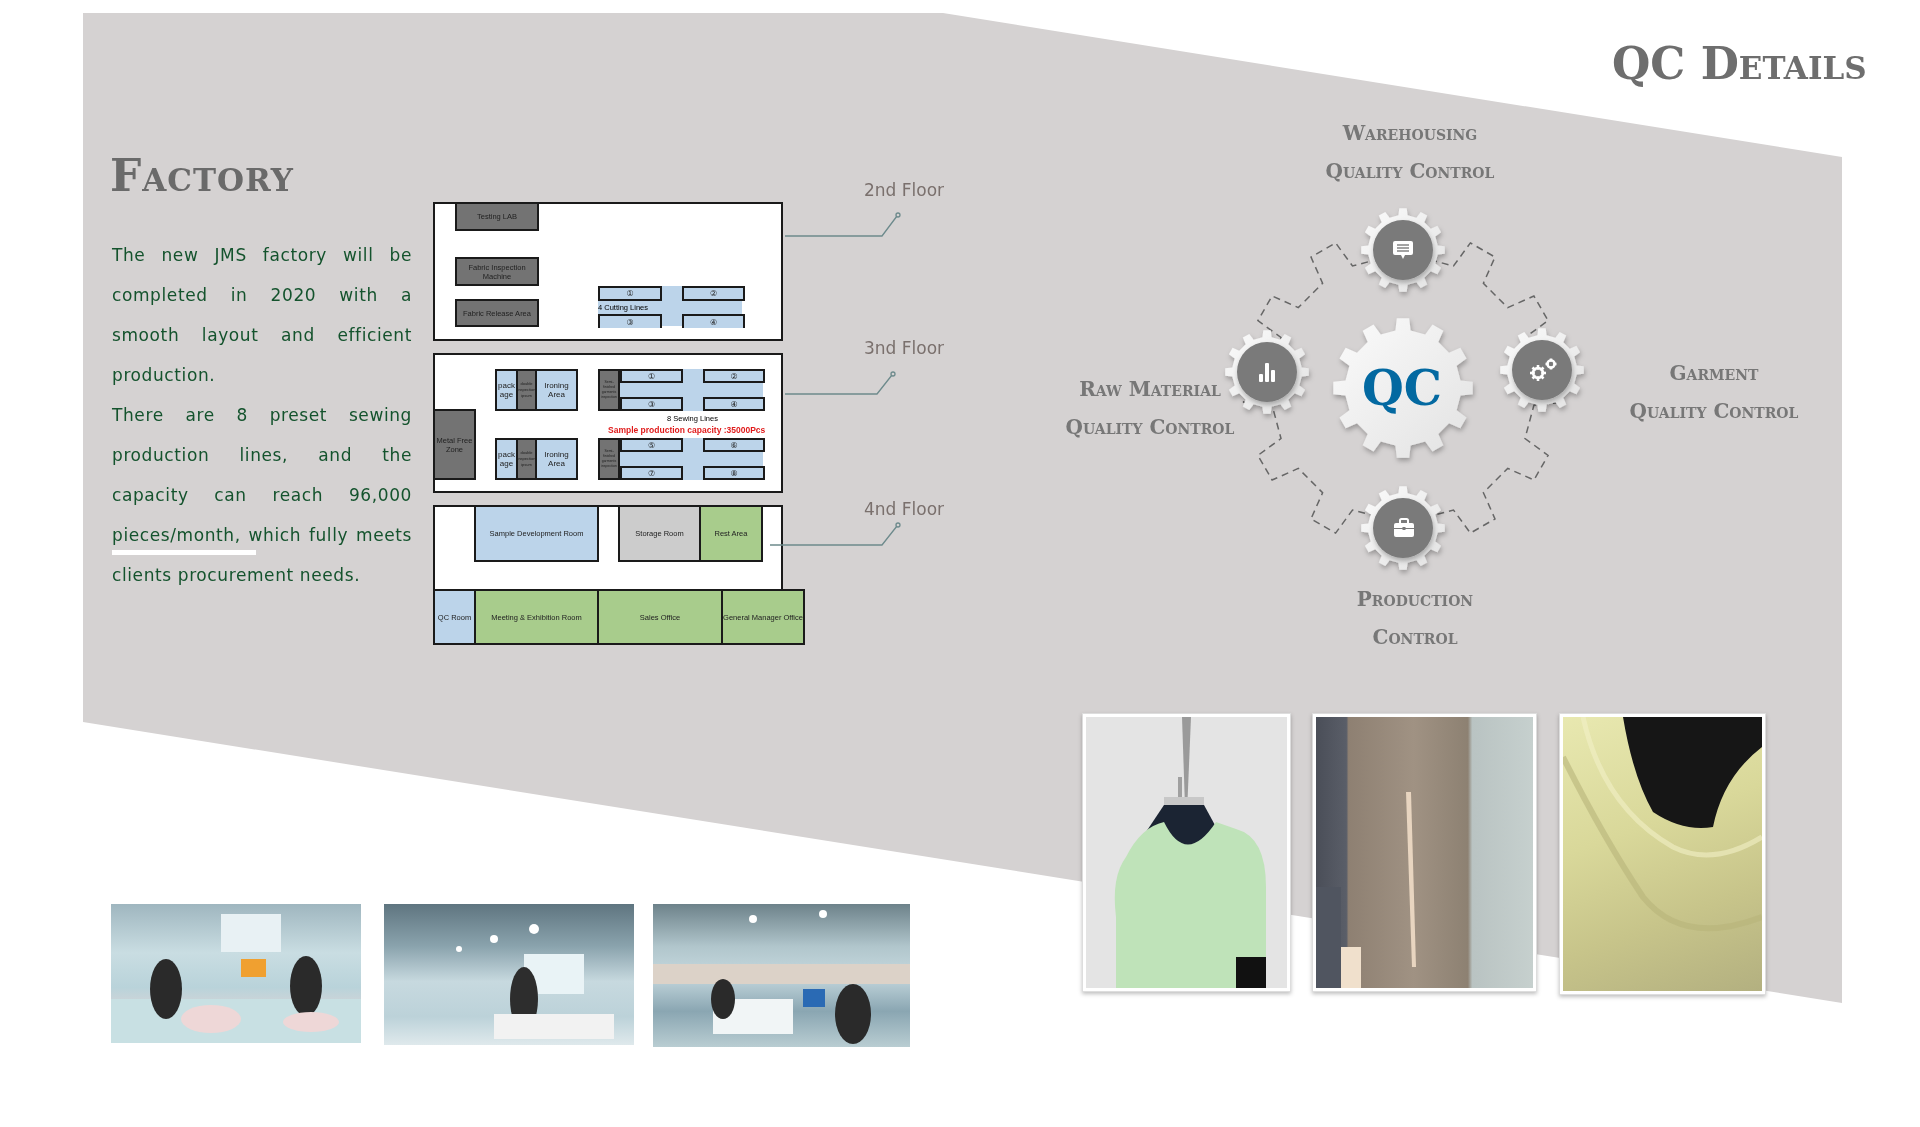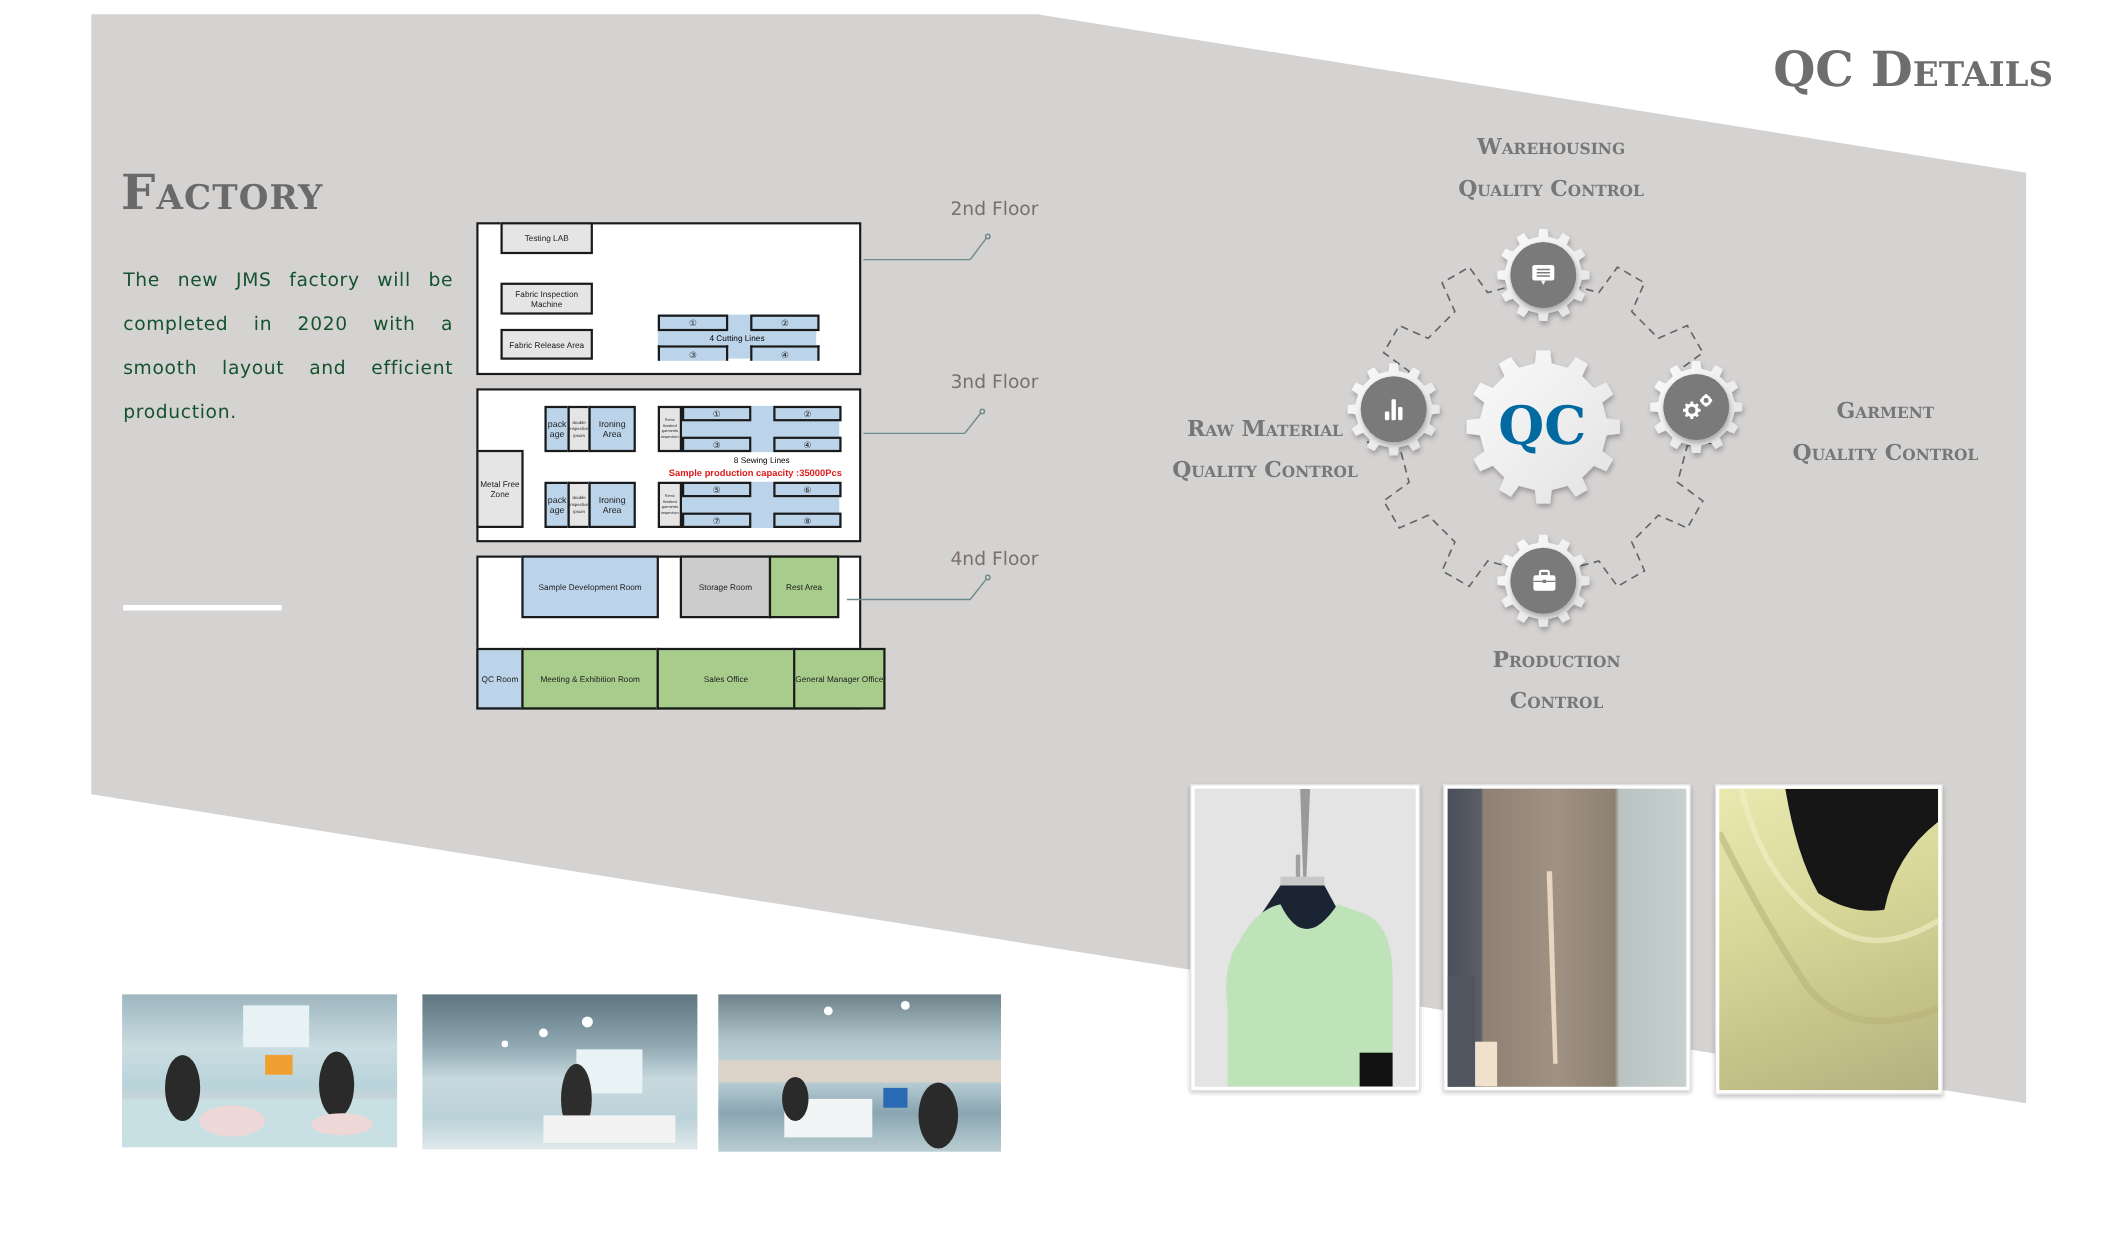--- a/index.html
+++ b/index.html
@@ -6,21 +6,21 @@
   body{width:1920px;height:1127px;position:relative;background:#ffffff;overflow:hidden;font-family:"DejaVu Sans",sans-serif;}
   .bg{position:absolute;left:0;top:0;}
   .abs{position:absolute;}
   .smallcaps{font-family:"DejaVu Serif",serif;font-variant:small-caps;font-weight:bold;color:#6e6e6e;}
   #factory-title{left:110px;top:150px;font-size:44px;letter-spacing:1px;color:#6a6a6a;}
   #factory-desc{left:112px;top:235px;width:300px;font-size:17px;line-height:40px;color:#14532d;letter-spacing:.6px;text-align:justify;}
   #factory-desc p{margin:0;}
   #white-bar{left:112px;top:550px;width:144px;height:5px;background:#ffffff;}
   .floor{position:absolute;left:433px;width:350px;background:#fff;border:2px solid #1a1a1a;box-sizing:border-box;}
   .room{position:absolute;box-sizing:border-box;border:2px solid #1a1a1a;font-family:"Liberation Sans",sans-serif;font-size:7.5px;color:#222;display:flex;align-items:center;justify-content:center;text-align:center;line-height:9px;}
-  .peach{background:#e5e5e5;}
+  .peach{background:#737373;}
   .blue{background:#bcd4ea;}
   .grey{background:#cccccc;}
   .green{background:#a8cc8c;}
   .line-num{font-size:8px;}
   .cap{position:absolute;color:#e01b1b;font-family:"Liberation Sans",sans-serif;font-weight:bold;font-size:8.5px;white-space:nowrap;}
   .floor-label{position:absolute;font-size:17px;color:#7a706d;font-family:"DejaVu Sans",sans-serif;}
   #qc-title{left:1612px;top:38px;font-size:44px;color:#6e6e6e;}
   .qc-label{position:absolute;text-align:center;font-size:20px;line-height:38px;color:#777;}
   .photo{position:absolute;overflow:hidden;}
   .frame{position:absolute;background:#fff;box-shadow:0 2px 4px rgba(0,0,0,.25);border:1px solid #ddd;}
@@ -28,33 +28,34 @@
 </head>
 <body>
 
 <svg class="bg" width="1920" height="1127">
   <polygon points="83,13 943,13 1842,157 1842,1003 83,722" fill="#d5d2d2"></polygon>
 </svg>
 
 <div id="factory-title" class="abs smallcaps">Factory</div>
 <div id="factory-desc" class="abs">
   <p>The new JMS factory will be completed in 2020 with a smooth layout and efficient production.</p>
+  <p>There are 8 preset sewing production lines, and the capacity can reach 96,000 pieces/month, which fully meets clients procurement needs.</p>
 </div>
 <div id="white-bar" class="abs"></div>
 
 <div class="floor" style="top:202px;height:139px;">
   <div class="room peach" style="left:20px;top:-2px;width:84px;height:29px;">Testing LAB</div>
   <div class="room peach" style="left:20px;top:53px;width:84px;height:29px;">Fabric Inspection Machine</div>
   <div class="room peach" style="left:20px;top:95px;width:84px;height:28px;">Fabric Release Area</div>
   <div class="abs blue" style="left:163px;top:82px;width:144px;height:40px;"></div>
   <div class="room blue line-num" style="left:163px;top:82px;width:64px;height:15px;">①</div>
   <div class="room blue line-num" style="left:247px;top:82px;width:63px;height:15px;">②</div>
   <div class="room blue line-num" style="left:163px;top:110px;width:64px;height:14px;border-bottom:none;">③</div>
   <div class="room blue line-num" style="left:247px;top:110px;width:63px;height:14px;border-bottom:none;">④</div>
-  <div class="abs" style="left:163px;top:97px;width:144px;text-align:center;font-family:'Liberation Sans',sans-serif;font-size:7.5px;line-height:13px;">4 Cutting Lines</div>
+  <div class="abs" style="left:163px;top:97px;width:144px;text-align:left;font-family:'Liberation Sans',sans-serif;font-size:7.5px;line-height:13px;">4 Cutting Lines</div>
 </div>
 
 <div class="floor" style="top:353px;height:140px;">
   <div class="room peach" style="left:-2px;top:54px;width:43px;height:71px;">Metal Free Zone</div>
 
   <div class="room blue" style="left:60px;top:14px;width:23px;height:42px;font-size:8px;">pack age</div>
   <div class="room peach" style="left:81px;top:14px;width:21px;height:42px;font-size:4px;line-height:6px;">double inspection ipsum</div>
   <div class="room blue" style="left:100px;top:14px;width:43px;height:42px;font-size:8px;">Ironing Area</div>
 
   <div class="room blue" style="left:60px;top:83px;width:23px;height:42px;font-size:8px;">pack age</div>

